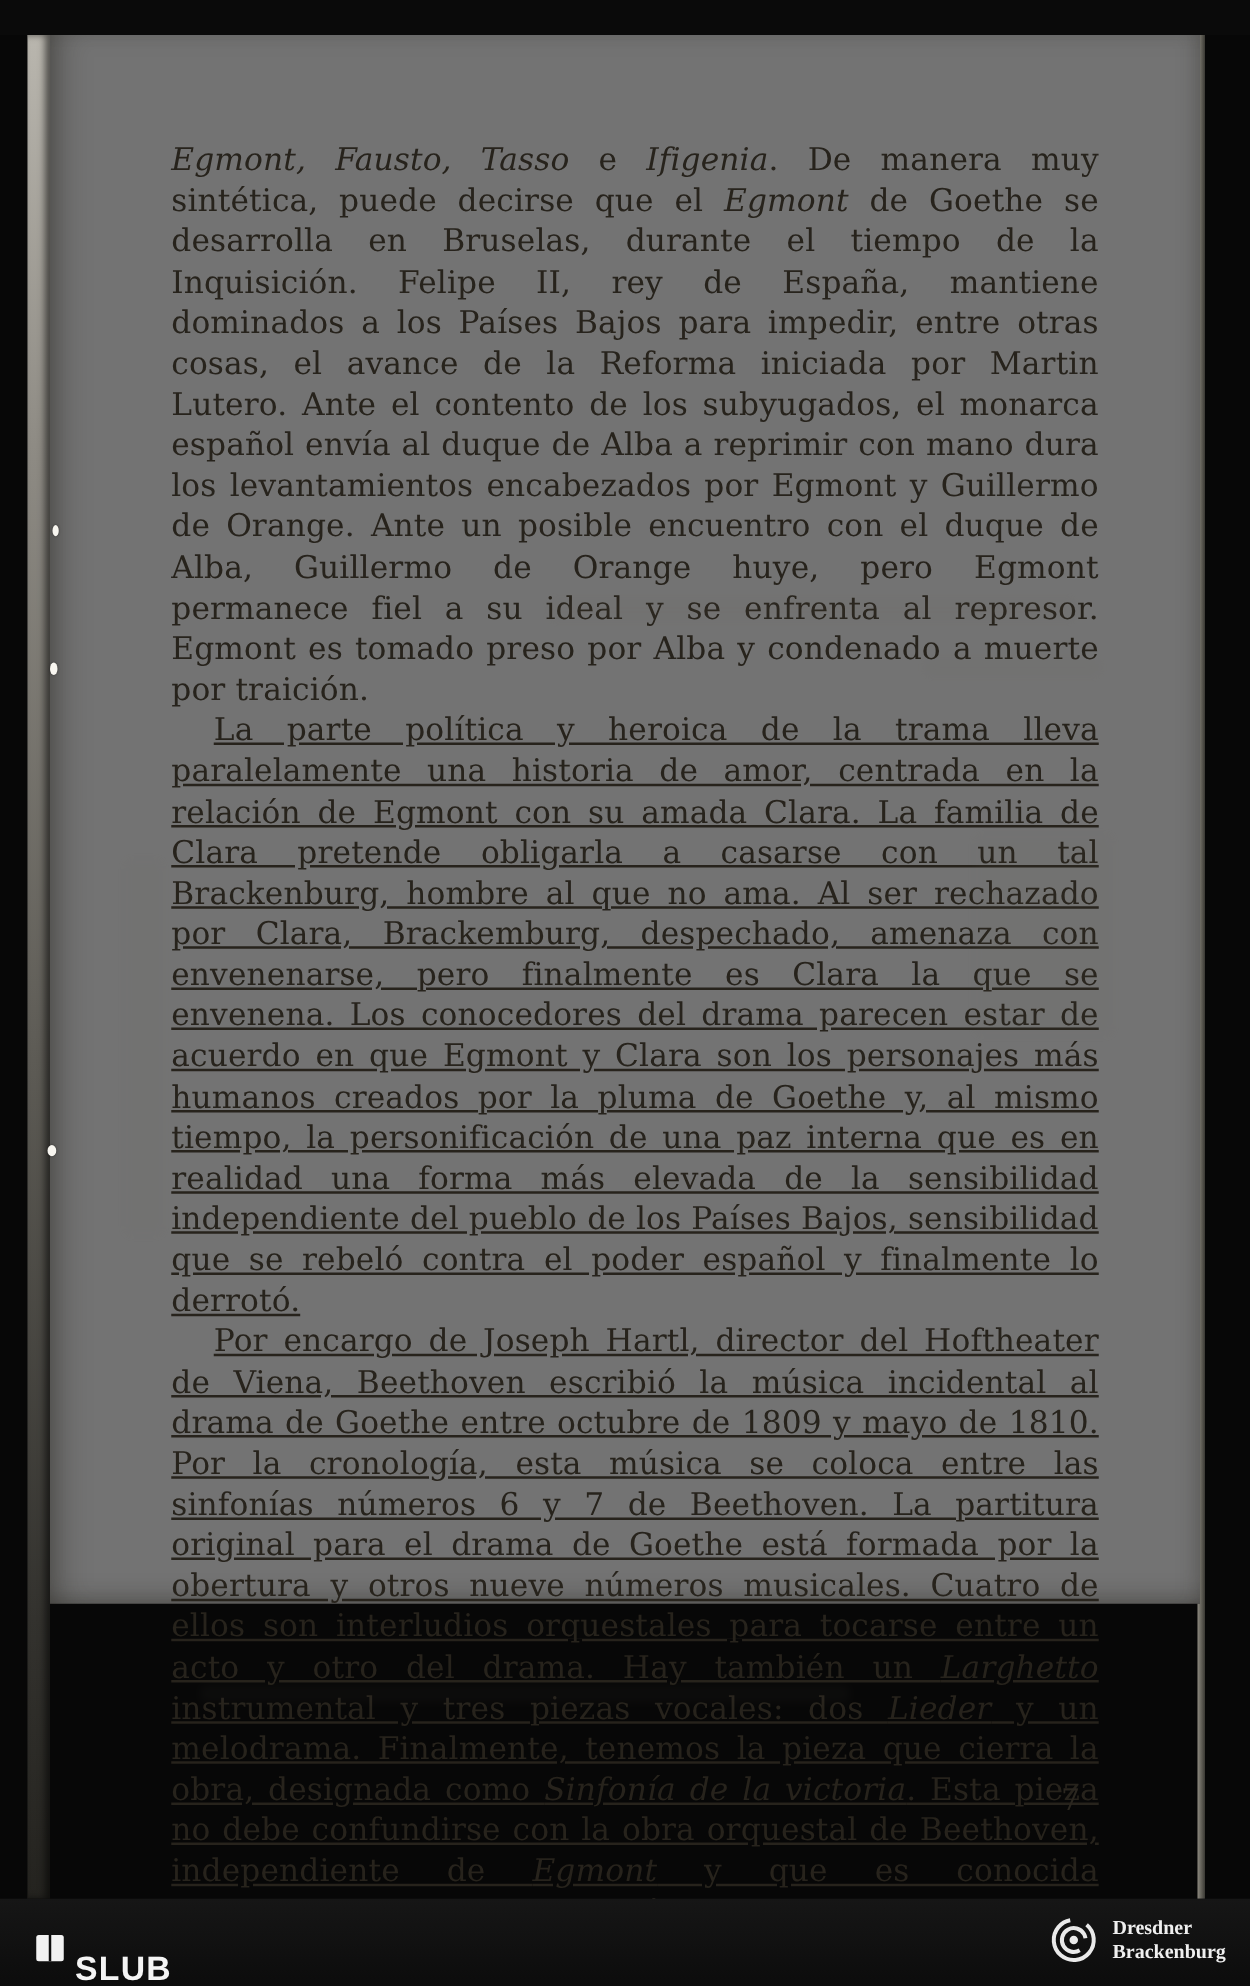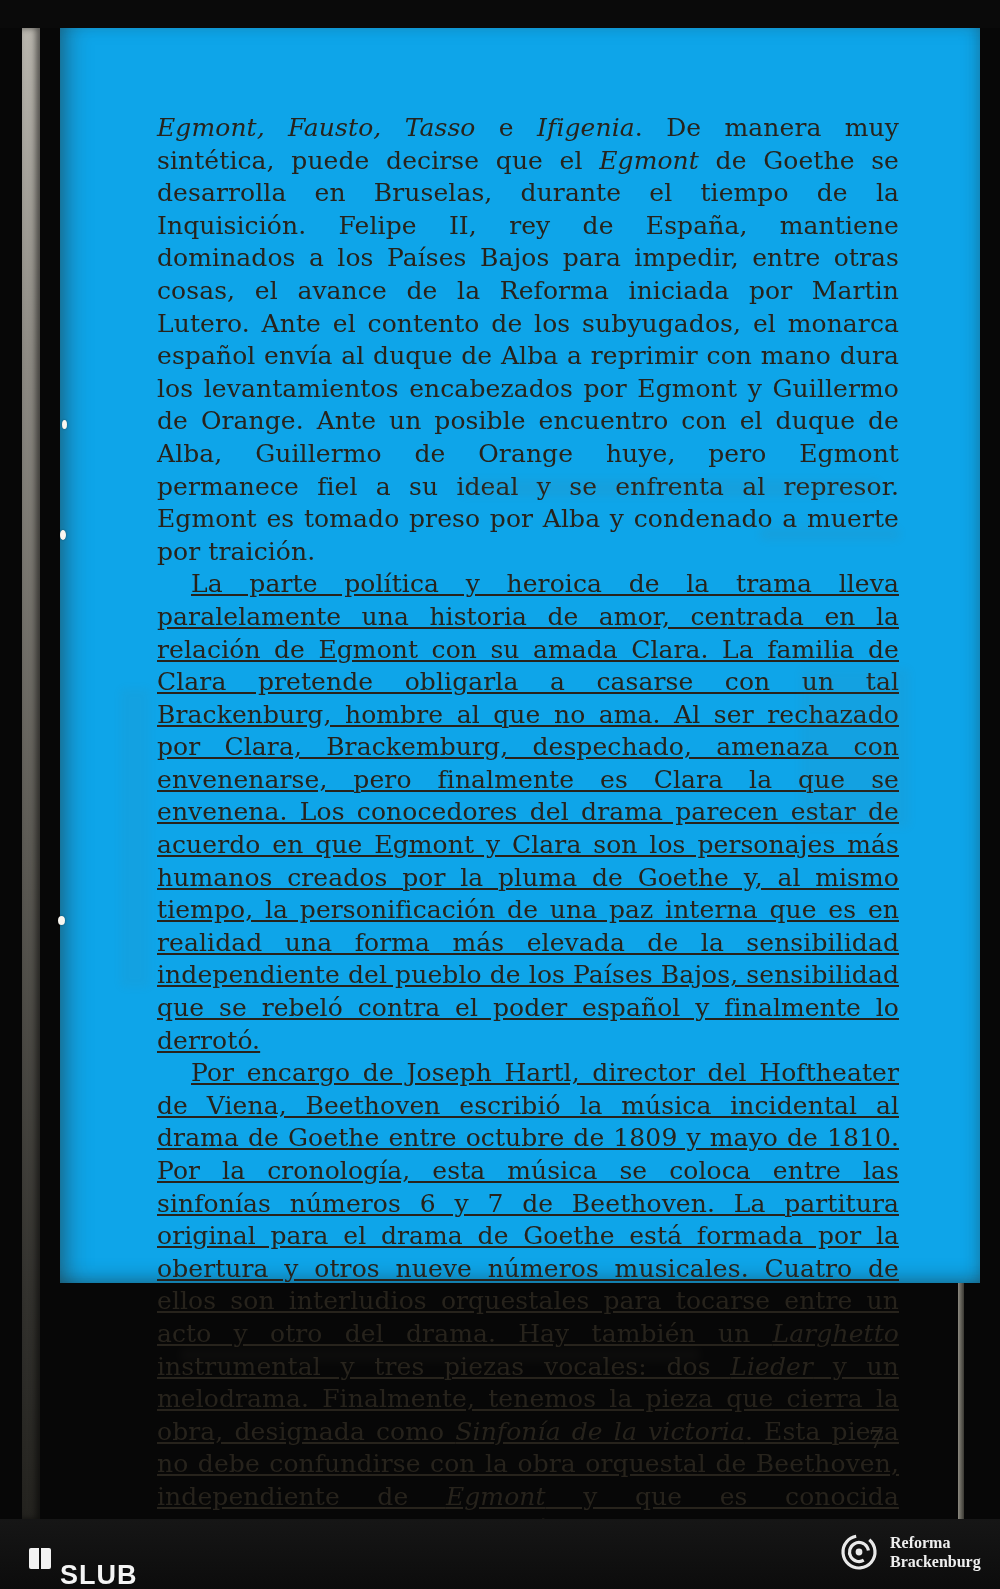--- a/index.html
+++ b/index.html
@@ -22,25 +22,24 @@
   }
   .right-edge{position:absolute;left:958px;top:28px;width:6px;height:1491px;
     background:linear-gradient(90deg,#8c897f,#3a3933);}
   
   .page{
     position:absolute;left:40px;top:28px;width:920px;height:1255px;
     background:
       radial-gradient(120% 90% at 55% 40%, rgba(255,255,255,.25), rgba(0,0,0,0) 60%),
       linear-gradient(90deg,#dcd9d1 0%,#ecease3 7%,#efece5 50%,#ecege2 90%,#e4e1da 100%),
       #edeae3;
-    background-color:#0ea5e9;
+    background-color:#737373;
     box-shadow:inset 18px 0 26px -14px rgba(40,38,32,.55),
                inset -10px 0 18px -10px rgba(40,38,32,.35),
                inset 0 -14px 22px -14px rgba(40,38,32,.45);
-    margin-left:20px;
   }
   .text-block{
     position:absolute;left:97px;top:84px;width:742px;
     font-size:25px;line-height:32.6px;color:#27231c;
     text-align:justify;letter-spacing:.1px;
   }
   .text-block p{margin:0;}
   .text-block p.indent{text-indent:34px;text-decoration:underline;}
   .it{font-style:italic;}
   .page-number{
@@ -118,19 +117,19 @@
 
     <div class="dp">
       <span style="display:inline-flex;">
         <svg width="38" height="38" viewBox="0 0 38 38">
           <circle cx="19" cy="19" r="16" stroke="#e9e9e9" stroke-width="3.2" fill="none" stroke-dasharray="86 16" transform="rotate(-50 19 19)"></circle>
           <circle cx="19" cy="19" r="9.5" stroke="#e9e9e9" stroke-width="3.2" fill="none" stroke-dasharray="48 12" transform="rotate(60 19 19)"></circle>
           <circle cx="19" cy="19" r="3.4" fill="#e9e9e9"></circle>
         </svg>
       </span>
       <span class="dp-text">
-        <span style="font-weight:bold;">Reforma</span>
+        <span style="font-weight:bold;">Dresdner</span>
         <span style="font-weight:bold;">Brackenburg</span>
       </span>
     </div>
   </div>
 
 </div>
 
 </body></html>

